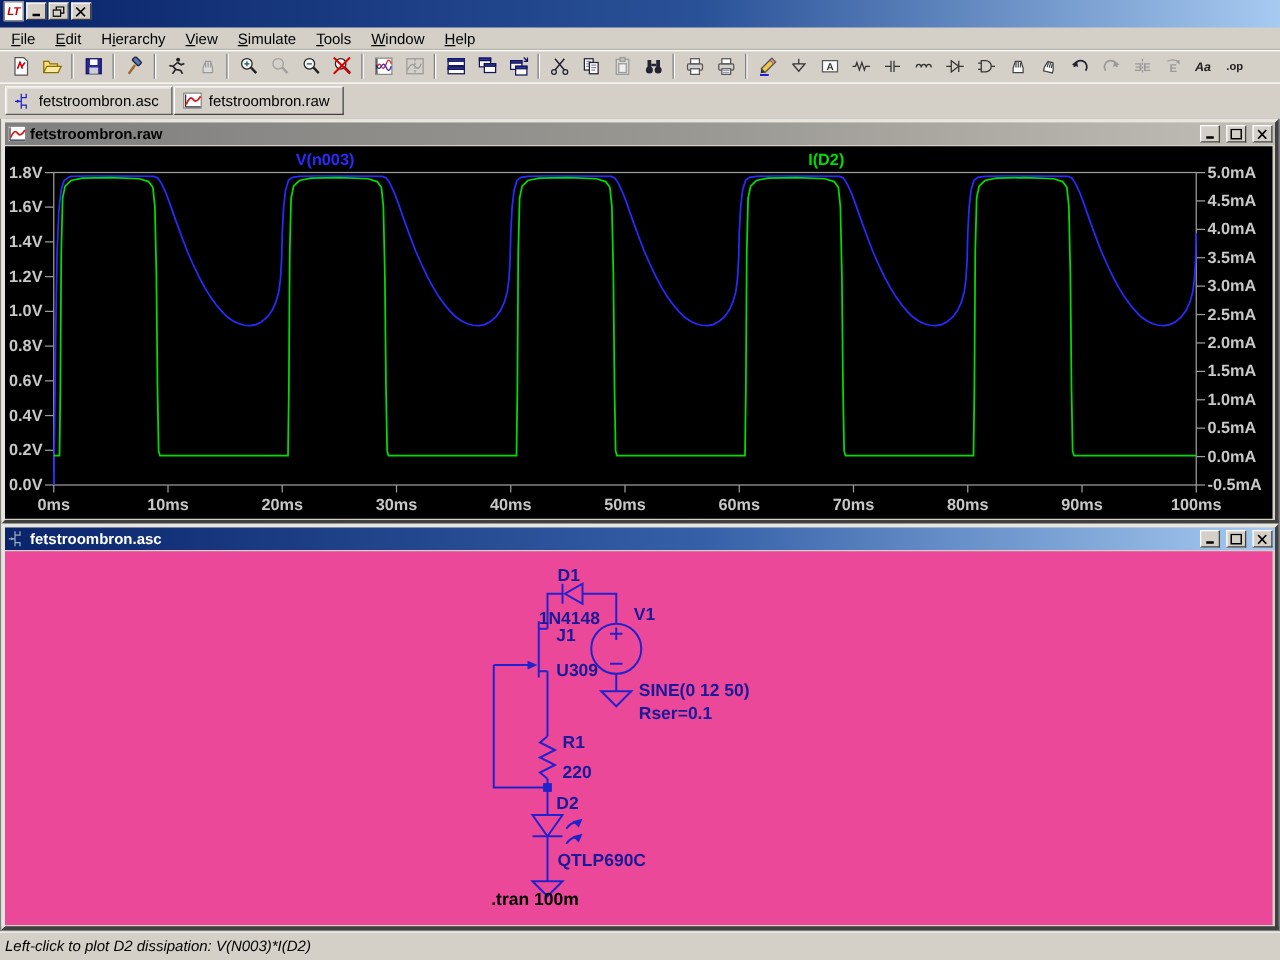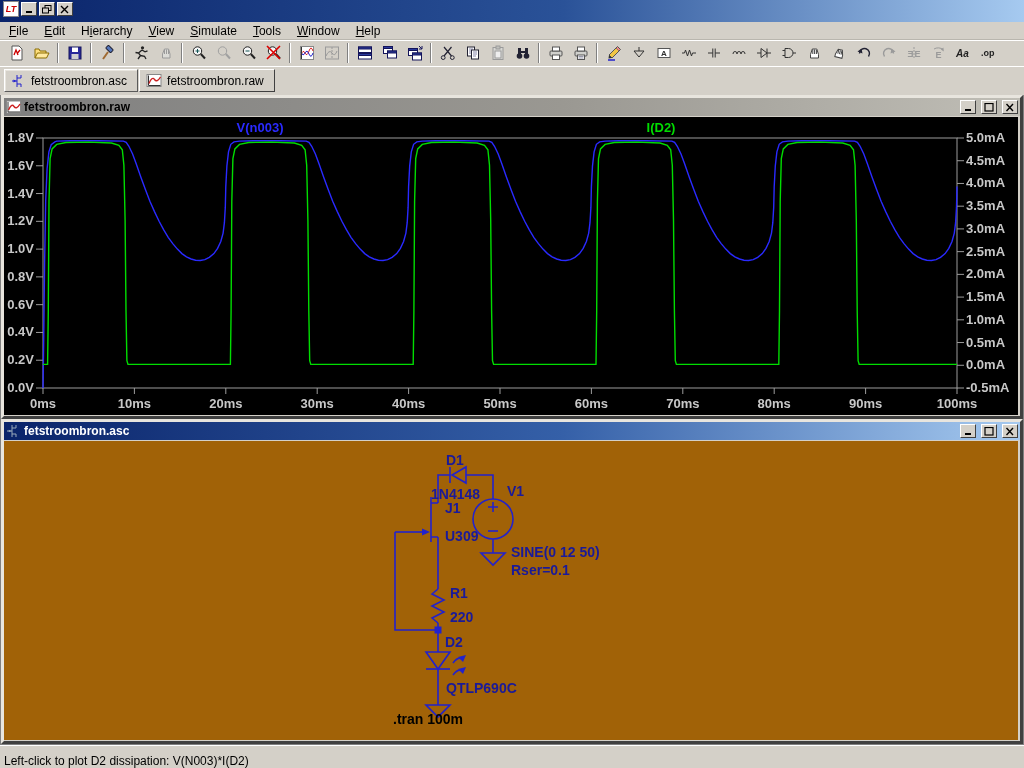--- a/index.html
+++ b/index.html
@@ -49,30 +49,30 @@
   .wtitle .winbtn { width:16px; height:14px; }
   .wicon { width:15px; height:14px; flex:none; display:flex; align-items:center; }
 
   #wave-window { top:0; height:324px; }
   #wave-content { position:relative; width:1014px; height:298px; background:#000; margin-top:1px; }
   #plot-svg { width:1014px; height:298px; display:block; }
   .axlbl { font:bold 13px "Liberation Sans",sans-serif; fill:#c8c8c8; }
   .trlbl { font:bold 13px "Liberation Sans",sans-serif; }
 
   #sch-window { top:324px; height:325px; }
-  #sch-content { position:relative; width:1014px; height:299px; background:#a16207; margin-top:1px; }
+  #sch-content { position:relative; width:1014px; height:299px; background:#ec4899; margin-top:1px; }
   #sch-svg { width:1014px; height:299px; display:block; }
   .stxt { font:700 14px "Liberation Sans",sans-serif; fill:#1a1a99; }
   .sdir { font:700 14px "Liberation Sans",sans-serif; fill:#000; }
   .swire { stroke:#2222cc; stroke-width:1.6; fill:none; }
 
   
   .statusbar { position:absolute; left:0; top:744px; width:1024px; height:24px; background:#d4d0c8;
-    border-top:1px solid #808080; box-shadow:inset 0 1px 0 #fff; display:flex; align-items:flex-end;
-    padding-left:4px; }
+    border-top:1px solid #808080; box-shadow:inset 0 1px 0 #fff; display:flex; align-items:center;
+    padding-left:4px;font-style:italic; }
 
   svg text { user-select:none; }
 </style>
 </head>
 <body>
 
 <div class="titlebar">
   <div class="appicon">LT</div>
   <div class="winbtn">
       <svg width="10" height="9">

